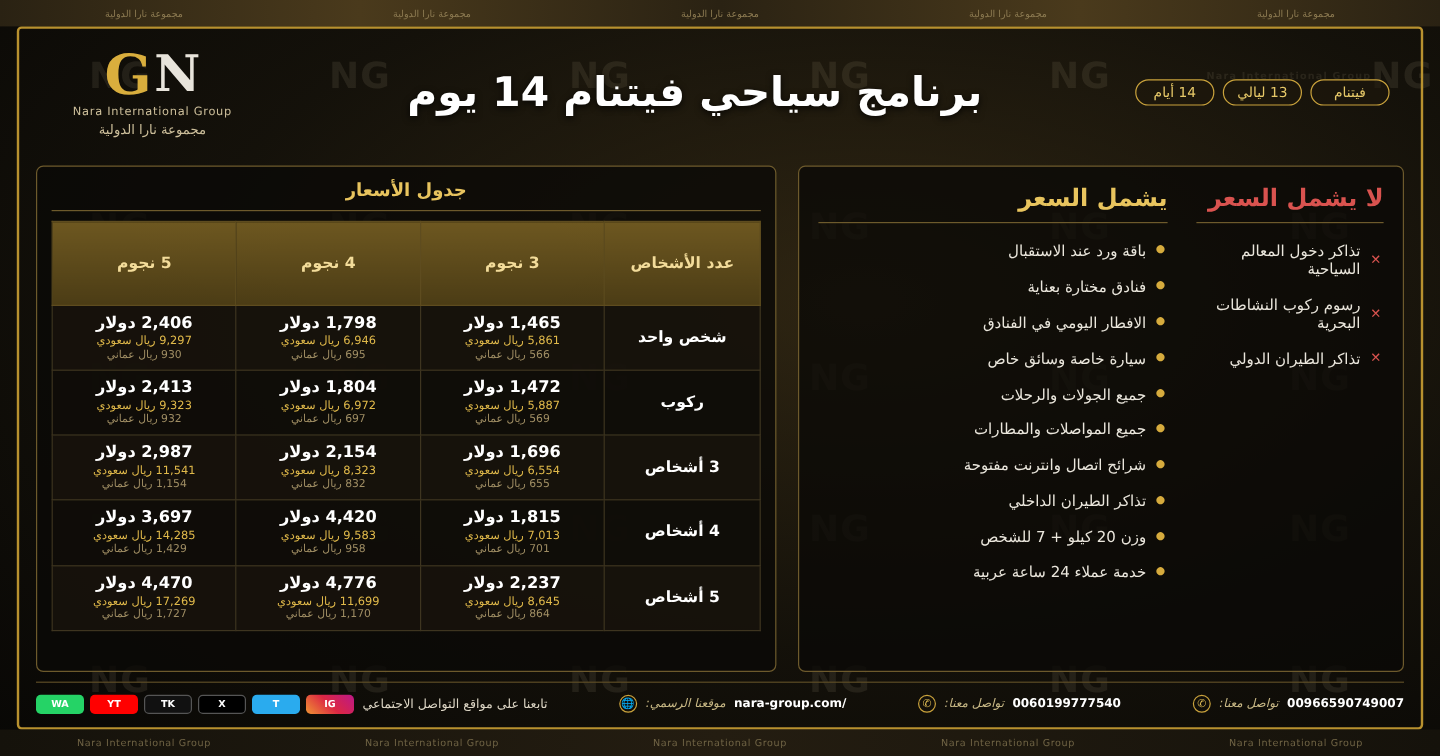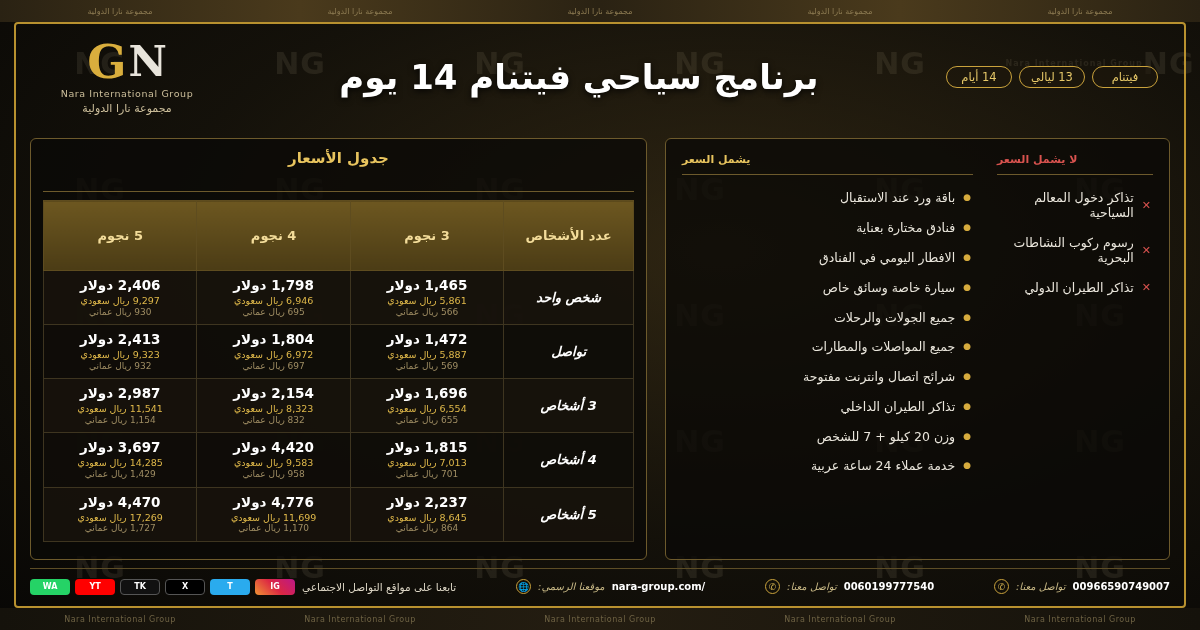--- a/index.html
+++ b/index.html
@@ -90,21 +90,21 @@
   }
   .panel {
     background: rgba(10,9,6,0.78);
     border: 1px solid #6d5a2c;
     border-radius: 6px;
   }
   .left-panel { width: 505px; display: flex; padding: 10px 4px 8px; }
   .col { flex: 1; padding: 4px 12px; }
   .col.excluded { flex: 0 0 180px; }
   .col h3 {
-    text-align: left; font-size: 11px; font-weight: bold;
+    text-align: right; font-size: 20px; font-weight: bold;
     padding-bottom: 8px; margin-bottom: 8px;
     border-bottom: 1px solid #6d5a2c;
   }
   .col.included h3 { color: #e8c45e; }
   .col.excluded h3 { color: #d9534f; }
   .li {
     display: flex; align-items: center; gap: 8px;
     color: #eae6dc; font-size: 12.5px;
     padding: 7.4px 2px;
     justify-content: flex-start;
@@ -114,37 +114,37 @@
   .li .txt { flex: 1; }
   .col.included .li { justify-content: space-between; flex-direction: row-reverse; }
   .col.included .li .txt { text-align: right; }
   .col.excluded .li { flex-direction: row-reverse; justify-content: space-between; }
   .col.excluded .li .txt { text-align: right; }
 
   
   .right-panel { flex: 1; padding: 10px 12px 12px; display: flex; flex-direction: column; }
   .right-panel h3 {
     text-align: center; color: #e8c45e; font-size: 15px; font-weight: bold;
-    padding-bottom: 24px; border-bottom: 1px solid #6d5a2c; margin-bottom: 8px;
+    padding-bottom: 8px; border-bottom: 1px solid #6d5a2c; margin-bottom: 8px;
   }
   table { width: 100%; border-collapse: collapse; table-layout: fixed; }
   thead th {
     background: linear-gradient(180deg, #6d5720 0%, #4b3c15 100%);
     color: #f3dc9a; font-size: 13px; font-weight: bold;
     padding: 27px 4px; border: 1px solid #5e4c1f;
   }
   tbody td {
     border: 1px solid #3e3520;
     padding: 6px 4px;
     text-align: center;
     vertical-align: middle;
   }
   tbody tr:nth-child(odd) td { background: rgba(24,20,12,0.82); }
   tbody tr:nth-child(even) td { background: rgba(16,13,8,0.82); }
-  .people { color: #ffffff; font-size: 13px; font-weight: bold; font-style: italic; }
+  .people { color: #ffffff; font-size: 13px; font-weight: bold; }
   .usd { color: #ffffff; font-size: 13.5px; font-weight: bold; display: block; margin-bottom: 2px; }
   .sar { color: #e0b94a; font-size: 9.5px; display: block; line-height: 1.25; }
   .omr { color: #9f8d63; font-size: 9px; display: block; line-height: 1.25; }
 
   
   .footer {
     position: absolute; left: 30px; right: 30px; bottom: 30px; height: 32px;
     display: flex; align-items: center; justify-content: space-between;
     border-top: 1px solid #5d4d26;
     padding-top: 4px;
@@ -324,21 +324,21 @@
               <span class="sar">6,946 ريال سعودي</span>
               <span class="omr">695 ريال عماني</span>
             </td>
             <td>
               <span class="usd">2,406 دولار</span>
               <span class="sar">9,297 ريال سعودي</span>
               <span class="omr">930 ريال عماني</span>
             </td>
           </tr>
           <tr>
-            <td class="people">تواصل</td>
+            <td class="people">ركوب</td>
             <td>
               <span class="usd">1,472 دولار</span>
               <span class="sar">5,887 ريال سعودي</span>
               <span class="omr">569 ريال عماني</span>
             </td>
             <td>
               <span class="usd">1,804 دولار</span>
               <span class="sar">6,972 ريال سعودي</span>
               <span class="omr">697 ريال عماني</span>
             </td>

